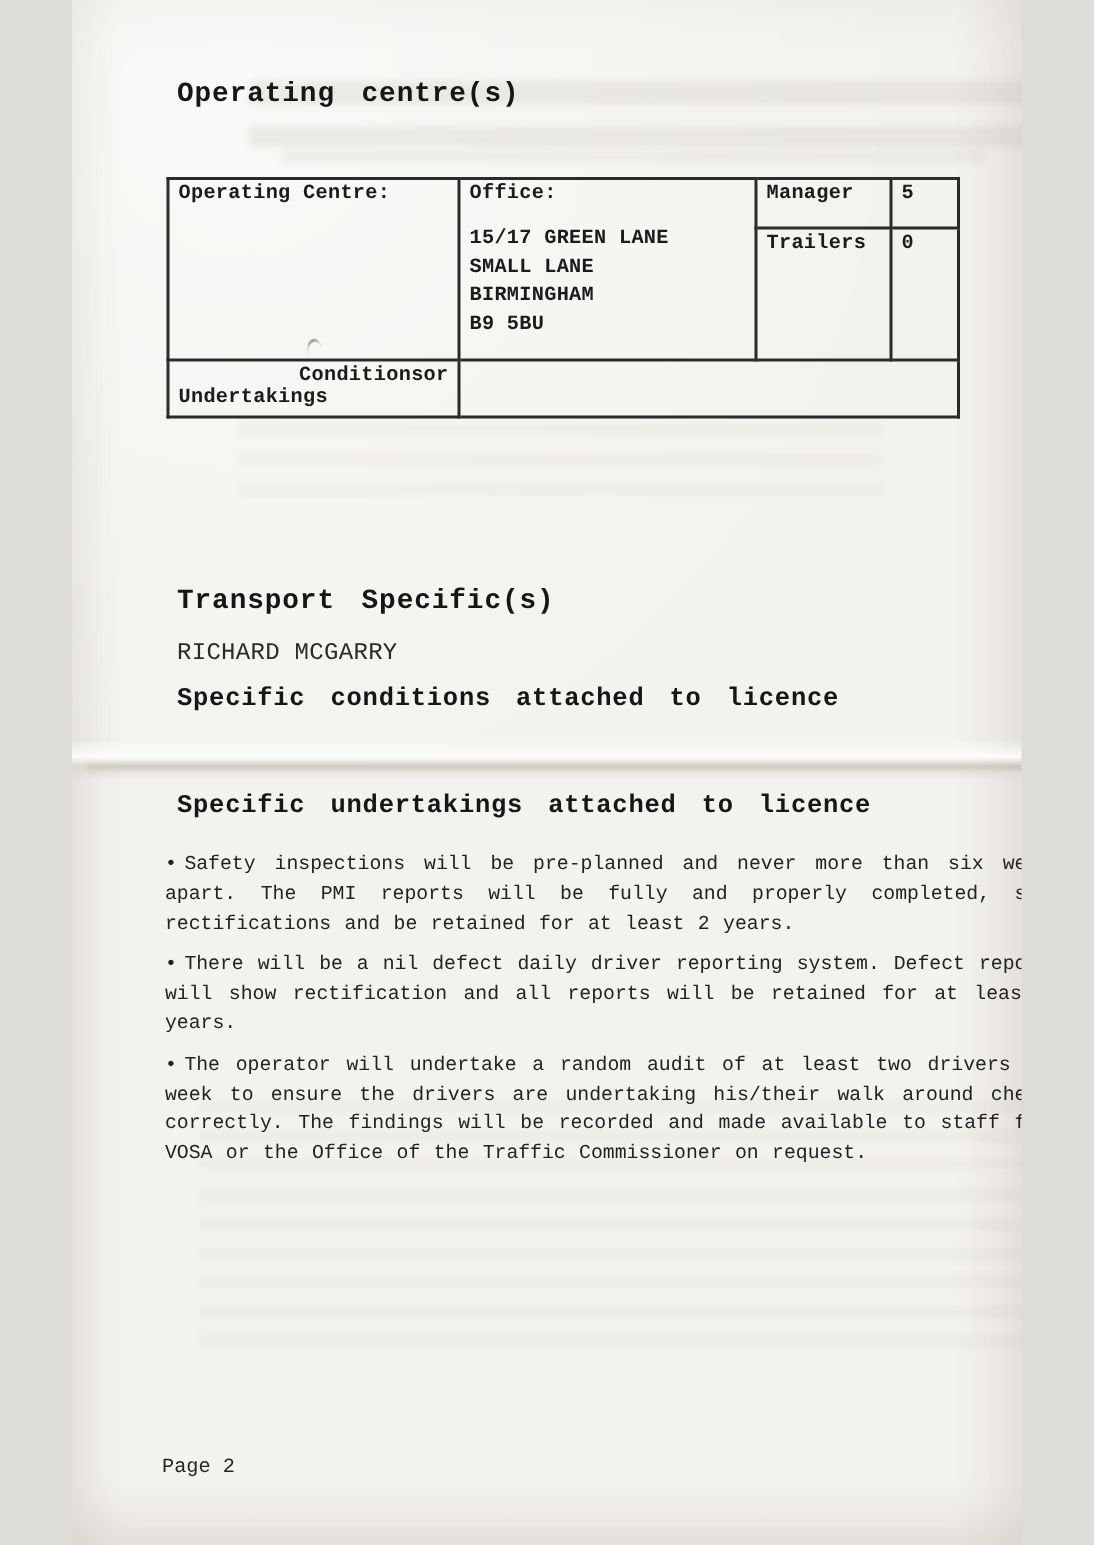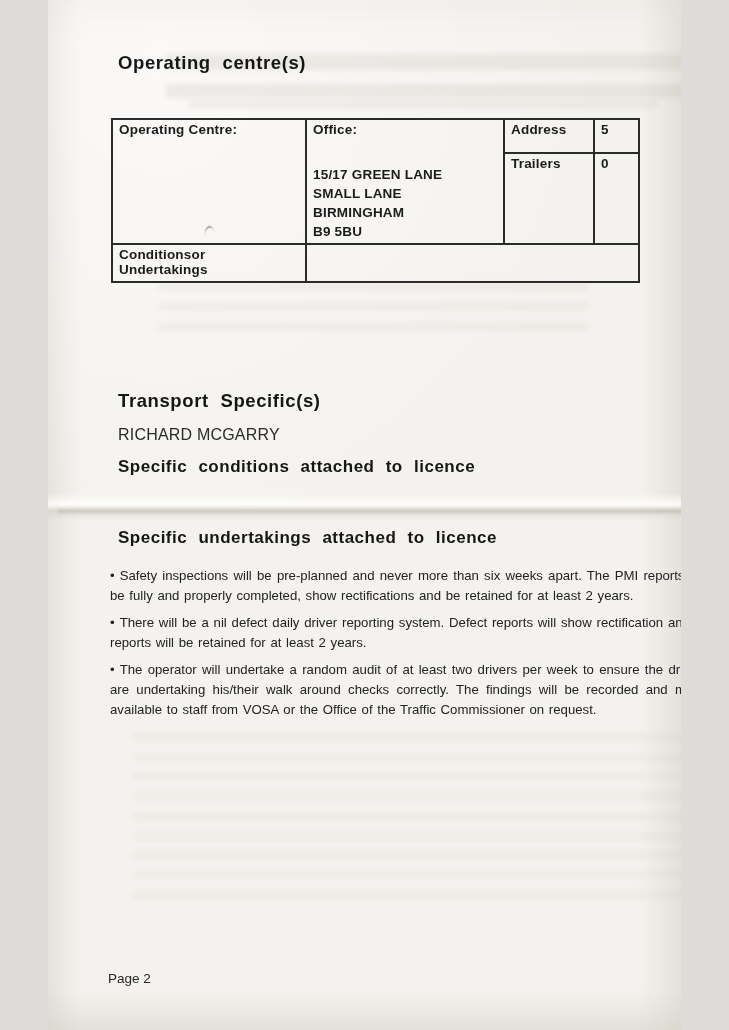--- a/index.html
+++ b/index.html
@@ -1,21 +1,21 @@
 <!DOCTYPE html>
 <html><head>
 <meta charset="utf-8">
 <style>
   html,body{margin:0;padding:0;background:#dedcd8;}
   .page{
     position:relative;
     width:633px;height:1030px;
     margin:0 auto;
     overflow:hidden;
-    font-family:Liberation Sans, sans-serif;
+    font-family:Liberation Mono, monospace;
     color:#1d1d1d;
     background-color:#f4f2ee;
     background-image:
       radial-gradient(120% 80% at 18% 6%, rgba(255,255,255,0.55), rgba(255,255,255,0) 60%),
       linear-gradient(90deg, rgba(208,203,194,0.28) 0, rgba(208,203,194,0) 5%, rgba(208,203,194,0) 93%, rgba(208,203,194,0.30) 100%),
       linear-gradient(0deg, rgba(205,200,190,0.30) 0, rgba(205,200,190,0) 4%);
     box-shadow:inset 0 0 40px rgba(120,115,105,0.08);
   }
 
   
@@ -78,22 +78,22 @@
   .oc-table td{
     border:2px solid #2b2b2b;
     vertical-align:top;
     padding:2px 6px;
     font-size:13.5px;font-weight:bold;color:#1b1b1b;
     letter-spacing:.2px;
   }
   .row-veh{height:33px;}
   .row-trl{height:88px;}
   .row-cond{height:38px;}
-  .addr-lines{margin-top:28px;line-height:19px;}
-  .cond-line1{display:flex;justify-content:flex-start;}
+  .addr-lines{margin-top:13px;line-height:19px;}
+  .cond-line1{display:flex;justify-content:flex-end;}
 
   
   .body-copy{
     position:absolute;left:62px;top:566px;width:598px;
   }
   .bullet{
     margin:0 0 7.5px 0;
     font-size:13.2px;line-height:19.8px;color:#222;
     text-align:justify;word-spacing:1px;
   }
@@ -131,21 +131,21 @@
       </td>
       <td rowspan="2">
         <div>Office:</div>
         <div class="addr-lines">
           <div>15/17 GREEN LANE</div>
           <div>SMALL LANE</div>
           <div>BIRMINGHAM</div>
           <div>B9 5BU</div>
         </div>
       </td>
-      <td>Address</td>
+      <td>Manager</td>
       <td>5</td>
     </tr>
     <tr class="row-trl">
       <td>Trailers</td>
       <td>0</td>
     </tr>
     <tr class="row-cond">
       <td>
         <div class="cond-line1">
           <span>Conditions</span>

